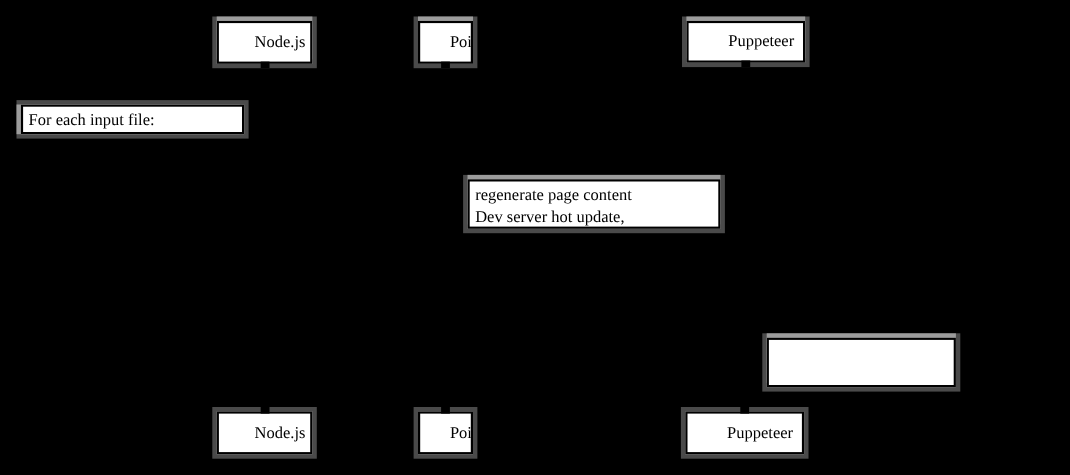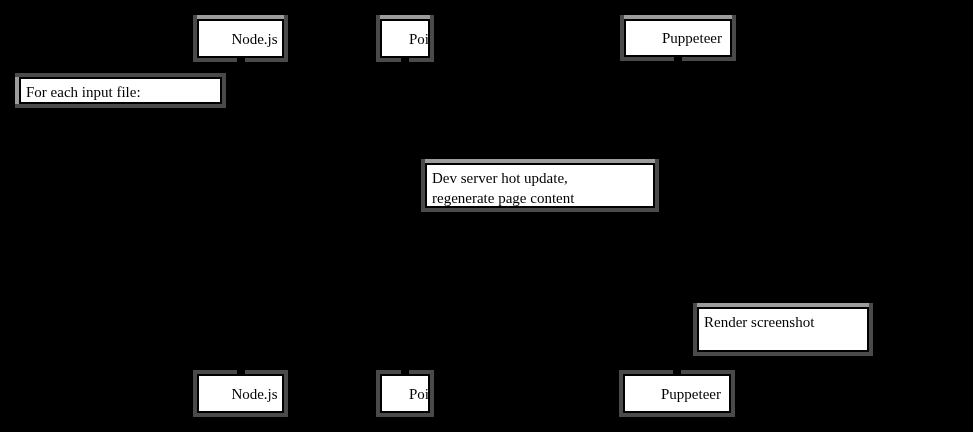--- a/index.html
+++ b/index.html
@@ -58,21 +58,21 @@
     height: 6px;
     background: var(--background, #000000);
   }
   .notch-bottom { bottom: -6px; }
   .notch-top    { top: -6px; }
 
   
   #actor-top-nodejs      { left: 197px; top: 19px;  width: 87px;  height: 39px; }
   #actor-top-poi         { left: 380px; top: 19px;  width: 50px;  height: 39px; }
   #actor-top-puppeteer   { left: 624px; top: 19px;  width: 108px; height: 38px; }
-  #note-loop-label       { left: 19px;  top: 77px;  width: 203px; height: 27px; }
+  #note-loop-label       { left: 19px;  top: 95px;  width: 203px; height: 27px; }
   #note-dev-server       { left: 425px; top: 163px; width: 230px; height: 45px; }
   #note-render           { left: 697px; top: 307px; width: 172px; height: 45px; }
   #actor-bottom-nodejs   { left: 197px; top: 374px; width: 87px;  height: 39px; }
   #actor-bottom-poi      { left: 380px; top: 374px; width: 50px;  height: 39px; }
   #actor-bottom-puppeteer{ left: 623px; top: 374px; width: 108px; height: 39px; }
 </style>
 </head>
 <body>
 
 <div class="canvas">
@@ -90,26 +90,25 @@
   <div id="actor-top-puppeteer" class="box shadow-top actor">
     <span>Puppeteer</span>
     <span class="notch notch-bottom"></span>
   </div>
 
   <div id="note-loop-label" class="box shadow-left note">
     <div>For each input file:</div>
   </div>
 
   <div id="note-dev-server" class="box shadow-top note">
+    <div>regenerate page content</div>
     <div>Dev server hot update,</div>
-    <div>regenerate page content</div>
   </div>
 
   <div id="note-render" class="box shadow-top note">
-    <div>Render screenshot</div>
   </div>
 
   <div id="actor-bottom-nodejs" class="box shadow-dark-ring actor">
     <span>Node.js</span>
     <span class="notch notch-top"></span>
   </div>
 
   <div id="actor-bottom-poi" class="box shadow-dark-ring actor">
     <span>Poi</span>
     <span class="notch notch-top"></span>

